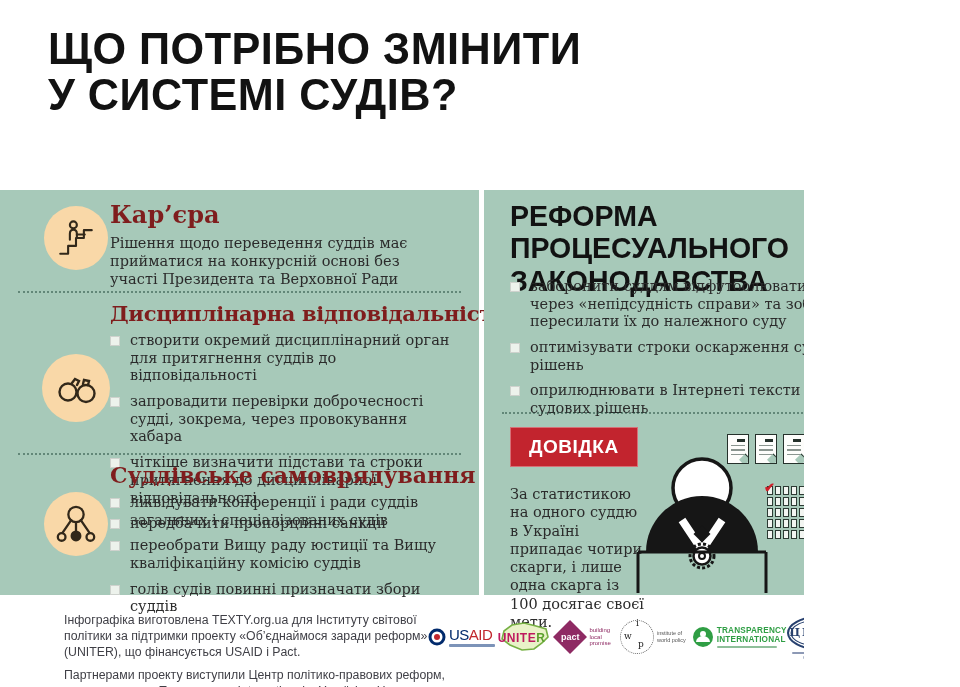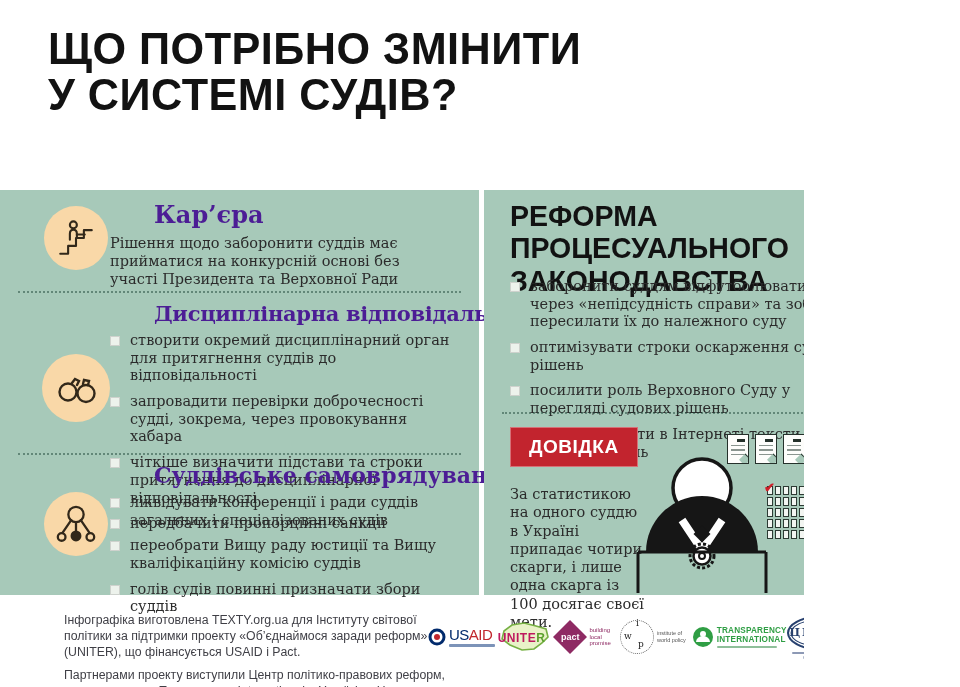--- a/index.html
+++ b/index.html
@@ -13,21 +13,21 @@
   .subtitle{position:absolute;left:48px;top:136px;width:612px;font-style:italic;
             font-size:19px;line-height:1.26;color:#3a3a3a;}
 
   
   .panel{position:absolute;top:190px;height:405px;background:#a7c9b9;}
   #panel-left{left:0;width:479px;}
   #panel-right{left:484px;width:476px;}
 
   .divider{position:absolute;height:0;border-top:2px dotted rgba(30,70,55,.5);}
 
-  .sec-title{position:absolute;font-family:"DejaVu Serif",serif;font-weight:700;color:#4c1d95;white-space:nowrap;margin-left:44px;}
+  .sec-title{position:absolute;font-family:"DejaVu Serif",serif;font-weight:700;color:#7f1d1d;white-space:nowrap;}
   .sec-text,.bullet-txt{font-family:"DejaVu Serif",serif;color:#2b2b2b;}
   .sec-text{position:absolute;font-size:14.5px;line-height:1.24;}
 
   .icon-circle{position:absolute;border-radius:50%;background:#f9d8a8;display:flex;
                align-items:center;justify-content:center;}
 
   .bullets{position:absolute;}
   .bullet{display:flex;gap:10px;margin-bottom:8px;}
   .bullet .sq{flex:none;width:8px;height:8px;margin-top:4px;background:#edf2ec;
               border:1px solid rgba(0,0,0,.13);}
@@ -109,21 +109,21 @@
 
     <div class="icon-circle" style="left:44px;top:16px;width:64px;height:64px;">
       <svg width="42" height="42" viewBox="0 0 48 48" fill="none" stroke="#32281a" stroke-width="2.4" stroke-linecap="round" stroke-linejoin="round">
         <path d="M6,42 h9 v-9 h9 v-9 h9 v-9 h9"></path>
         <circle cx="21" cy="9" r="4"></circle>
         <path d="M17,26 v-7 q0,-4.5 4,-4.5 q4,0 4,4.5 v3.5"></path>
         <path d="M25,20 h9"></path>
       </svg>
     </div>
     <div class="sec-title" style="left:110px;top:10px;font-size:24px;">Кар’єра</div>
-    <div class="sec-text" style="left:110px;top:45px;width:336px;">Рішення щодо заборонити суддів має прийматися на конкурсній основі без участі Президента та Верховної Ради</div>
+    <div class="sec-text" style="left:110px;top:45px;width:336px;">Рішення щодо переведення суддів має прийматися на конкурсній основі без участі Президента та Верховної Ради</div>
 
     <div class="divider" style="left:18px;top:101px;width:443px;"></div>
 
     <div class="sec-title" style="left:110px;top:111px;font-size:21px;letter-spacing:-.3px;">Дисциплінарна відповідальність</div>
     <div class="icon-circle" style="left:42px;top:164px;width:68px;height:68px;">
       <svg width="46" height="46" viewBox="0 0 46 46" fill="none" stroke="#32281a" stroke-width="2.4" stroke-linecap="round">
         <circle cx="15" cy="27" r="8.5"></circle>
         <circle cx="33" cy="28.5" r="8.5"></circle>
         <path d="M19,18 l3,-4 l4,2 l-2,4"></path>
         <path d="M30,19 l1,-4 l5,1 l-1,4"></path>
@@ -186,24 +186,20 @@
     </div>
 
     <div class="bullets" style="left:26px;top:88px;width:382px;">
       <div class="bullet">
         <span class="sq"></span>
         <span class="bullet-txt" style="width:350px;">заборонити суддям відфутболювати позови через «непідсудність справи» та зобов’язати пересилати їх до належного суду</span>
       </div>
       <div class="bullet">
         <span class="sq"></span>
         <span class="bullet-txt">оптимізувати строки оскарження судових рішень</span>
-      </div>
-      <div class="bullet">
-        <span class="sq"></span>
-        <span class="bullet-txt" style="width:310px;">посилити роль Верховного Суду у перегляді судових рішень</span>
       </div>
       <div class="bullet">
         <span class="sq"></span>
         <span class="bullet-txt" style="width:330px;">оприлюднювати в Інтернеті тексти усіх судових рішень</span>
       </div>
     </div>
 
     <svg style="position:absolute;left:322px;top:72px;" width="140" height="128" viewBox="0 0 140 128">
       <g transform="rotate(-21 60 55)" fill="#f6d4a0" stroke="#1d1d1d" stroke-width="3">
         <rect x="56" y="47" width="76" height="13" rx="6.5"></rect>

